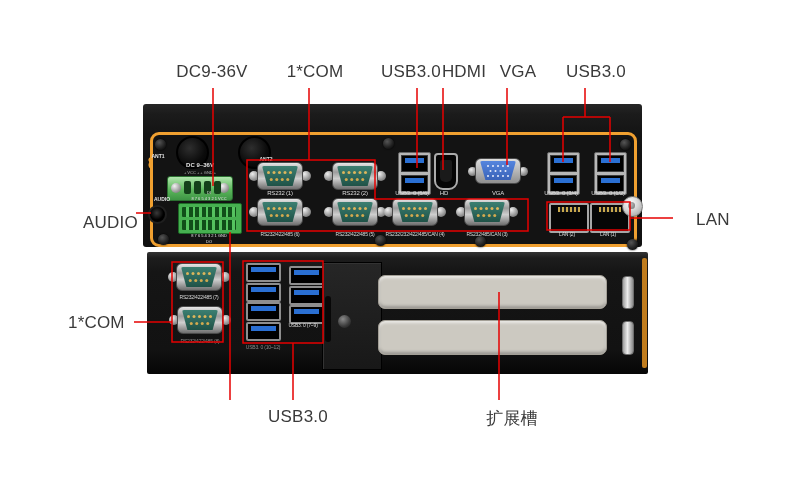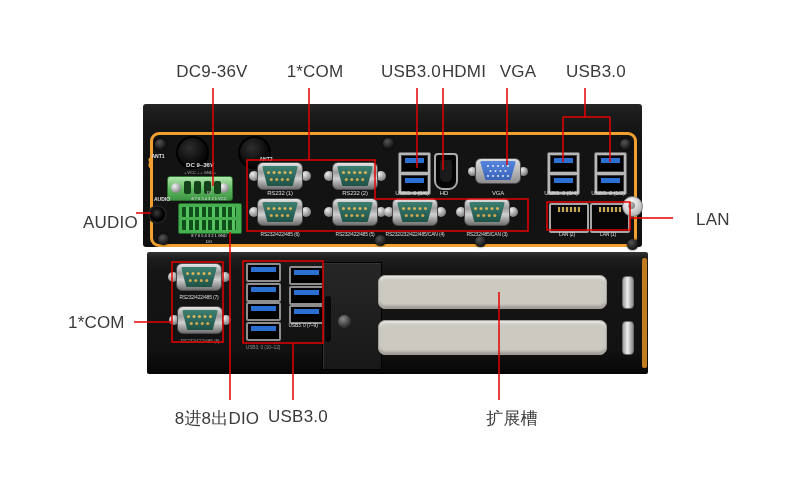--- a/index.html
+++ b/index.html
@@ -335,17 +335,16 @@
 
   <div class="callout" style="left:212px;top:62px">DC9-36V</div>
   <div class="callout" style="left:315px;top:62px">1*COM</div>
   <div class="callout" style="left:411px;top:62px">USB3.0</div>
   <div class="callout" style="left:464px;top:62px">HDMI</div>
   <div class="callout" style="left:518px;top:62px">VGA</div>
   <div class="callout" style="left:596px;top:62px">USB3.0</div>
   <div class="callout side" style="left:83px;top:213px">AUDIO</div>
   <div class="callout side" style="left:68px;top:313px">1*COM</div>
   <div class="callout side" style="left:696px;top:210px">LAN</div>
-  <div class="callout" style="left:217px;top:407px">8进8出DIO</div>
   <div class="callout" style="left:298px;top:407px">USB3.0</div>
   <div class="callout" style="left:512px;top:407px">扩展槽</div>
 
 </div>
 
 </body></html>

